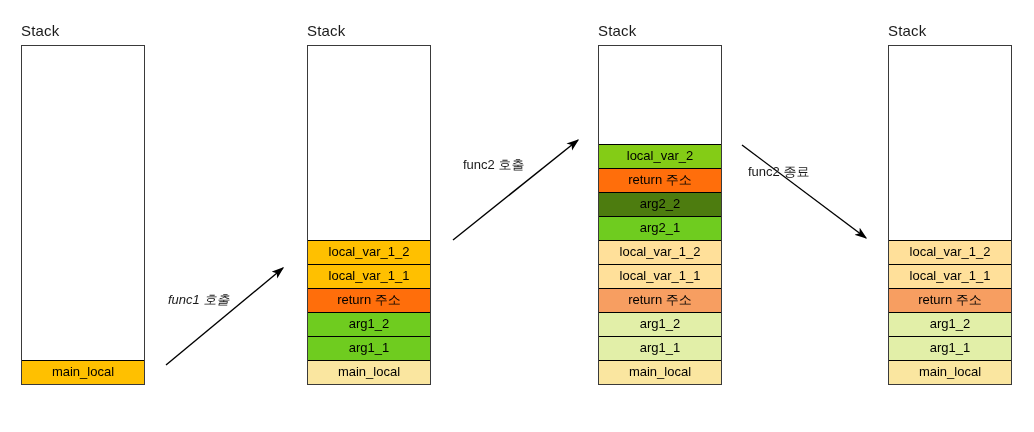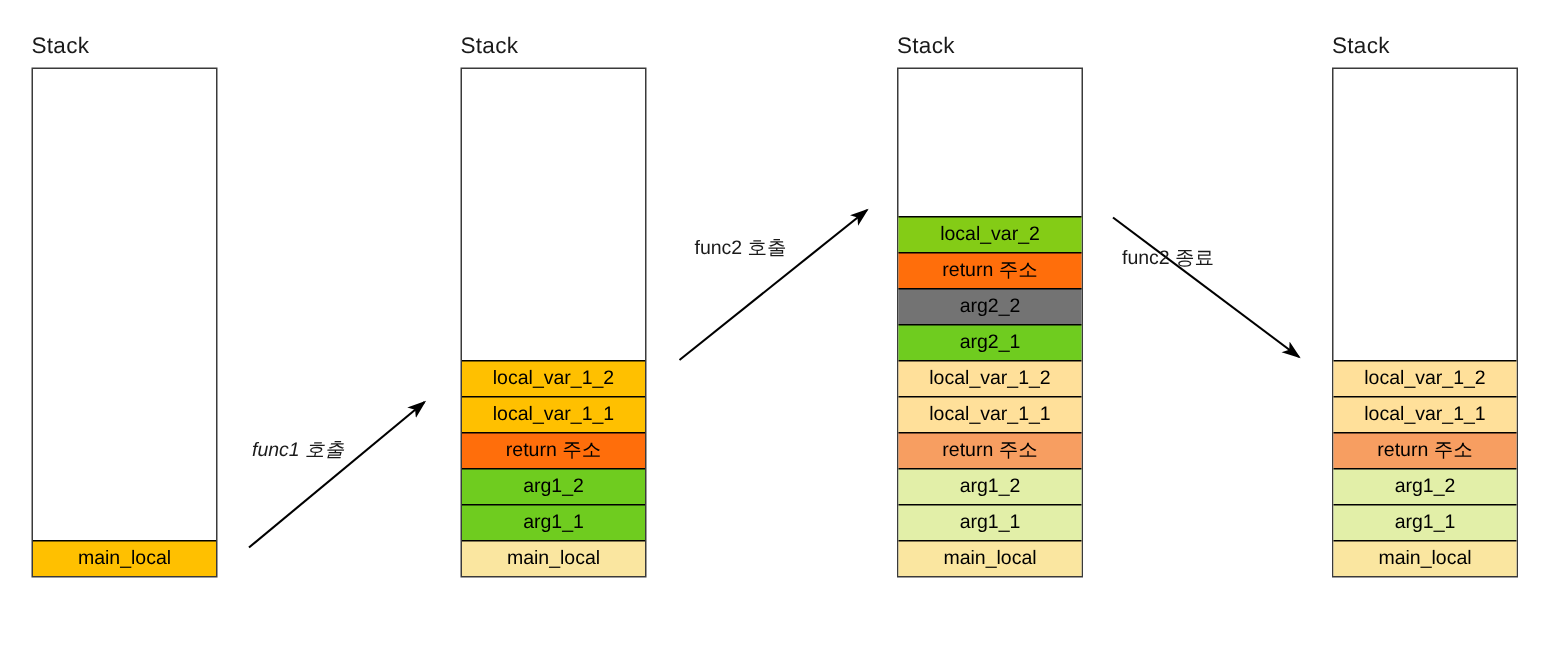--- a/index.html
+++ b/index.html
@@ -117,21 +117,21 @@
         <div class="stack-cell" style="background: rgb(111, 204, 31);">arg1_1</div>
         <div class="stack-cell" style="background: rgb(250, 230, 160);">main_local</div>
       </div>
   </div>
 
   <div class="stack-col" id="col-2" style="left: 598px; top: 22px;">
     <div class="stack-title">Stack</div>
     <div class="stack-box" id="box-2" style="height: 340px;">
         <div class="stack-cell" style="background: #84cc16;">local_var_2</div>
         <div class="stack-cell" style="background: rgb(255, 110, 11);">return 주소</div>
-        <div class="stack-cell" style="background: #737373;">arg2_2</div>
+        <div class="stack-cell" style="background: #4d7c0f;">arg2_2</div>
         <div class="stack-cell" style="background: rgb(111, 204, 31);">arg2_1</div>
         <div class="stack-cell" style="background: rgb(255, 224, 154);">local_var_1_2</div>
         <div class="stack-cell" style="background: rgb(255, 224, 154);">local_var_1_1</div>
         <div class="stack-cell" style="background: rgb(247, 158, 97);">return 주소</div>
         <div class="stack-cell" style="background: rgb(226, 239, 168);">arg1_2</div>
         <div class="stack-cell" style="background: rgb(226, 239, 168);">arg1_1</div>
         <div class="stack-cell" style="background: rgb(250, 230, 160);">main_local</div>
       </div>
   </div>
 

